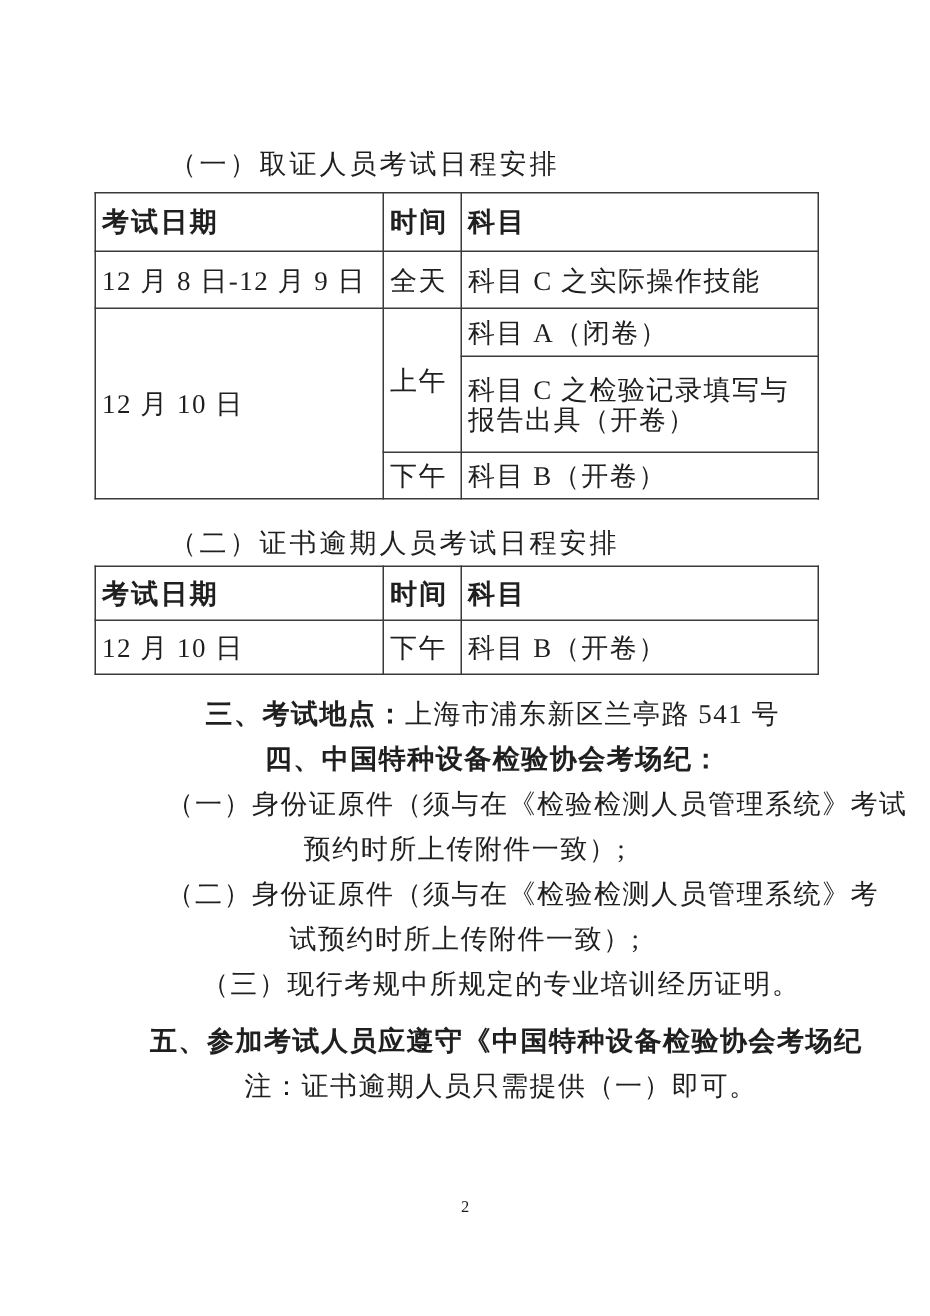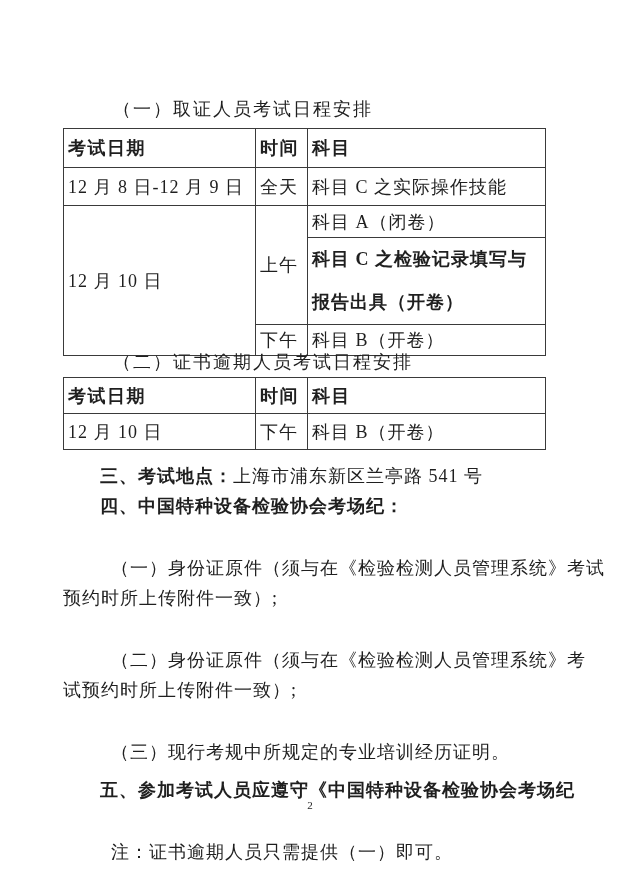--- a/index.html
+++ b/index.html
@@ -29,30 +29,31 @@
     font-size:18px;
     letter-spacing:1px;
     padding:0 4px;
     overflow:hidden;
   }
   tr.hdr td{
     font-weight:bold;
     font-family:"Liberation Sans","DejaVu Sans",sans-serif;
     letter-spacing:1.5px;
   }
-  td.wrapcell{line-height:43px;font-weight:bold;}
+  td.wrapcell{line-height:20px;}
   .bodytext{left:63px;width:494px;}
   .line{
     font-size:18px;
     line-height:30px;
     letter-spacing:1px;
     white-space:nowrap;
+    text-align:center;
   }
   .indent-lead{padding-left:37px;}
-  .indent-item{padding-left:48px;margin-top:32px;}
+  .indent-item{padding-left:48px;}
   .lead-bold{
     font-family:"Liberation Sans","DejaVu Sans",sans-serif;
     font-weight:bold;
     letter-spacing:1px;
   }
   .pagenum{
     top:799px;left:0;width:620px;
     text-align:center;
     font-size:11px;
     letter-spacing:0;

